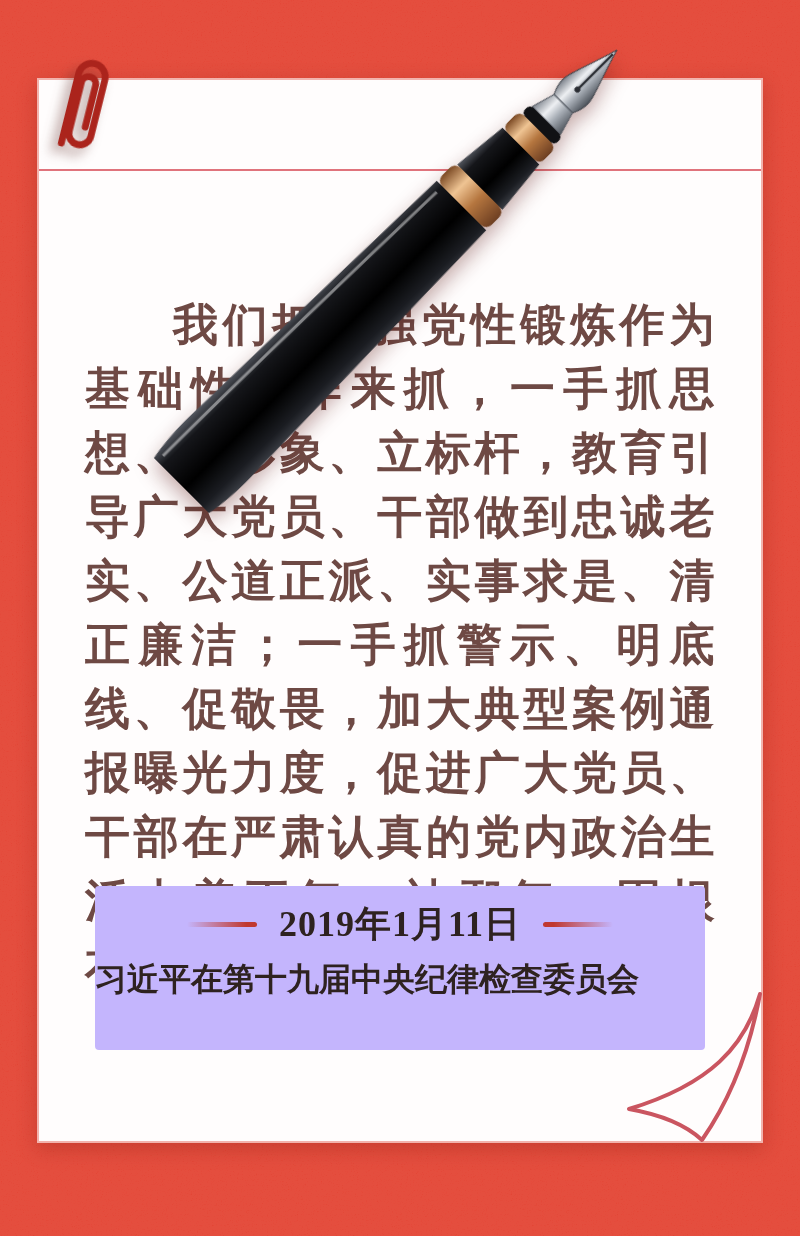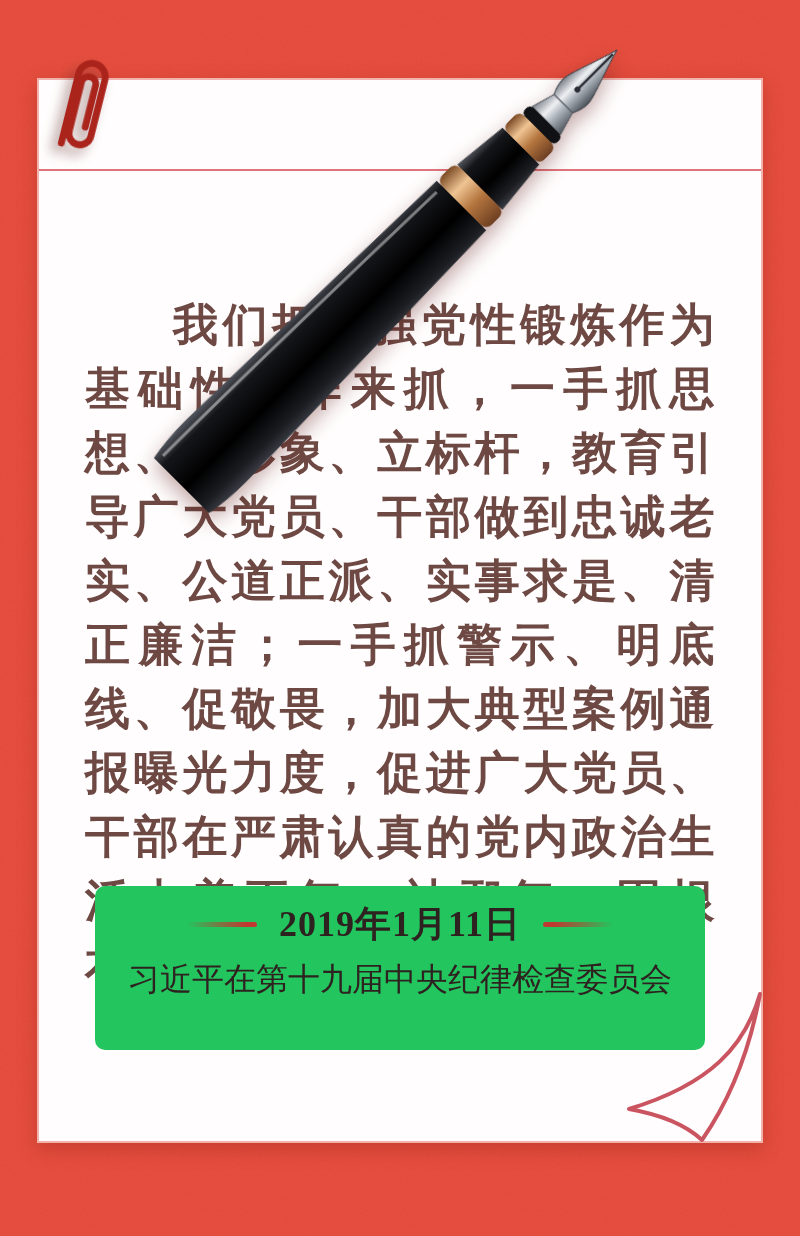--- a/index.html
+++ b/index.html
@@ -34,35 +34,35 @@
     font-size:45px;line-height:64px;font-weight:bold;
     color:#6e4944;
     text-align:justify;text-justify:inter-ideograph;
     text-indent:88px;
     letter-spacing:.5px;
   }
 
   
   .meta-box{
     position:absolute;left:56px;top:806px;width:610px;height:164px;
-    background:#22c55e;border-radius:10px;
-    text-align:center;color:#2e2220;
+    background:#c4b5fd;border-radius:4px;
+    color:#2e2220;
   }
   .date-row{
     display:flex;align-items:center;justify-content:center;gap:22px;
     margin-top:16px;height:44px;
   }
   .date-text{
     font-size:36px;font-weight:bold;letter-spacing:1px;color:#2e2220;
   }
   .dash{width:70px;height:5px;border-radius:3px;}
   .dash-left{background:linear-gradient(to right,rgba(192,56,47,0),#c0382f 85%);}
   .dash-right{background:linear-gradient(to left,rgba(192,56,47,0),#c0382f 85%);}
   .attr{
-    font-size:32px;font-weight:normal;line-height:47px;
+    font-size:32px;font-weight:bold;line-height:47px;
     margin-top:10px;color:#2e2220;
   }
 
   
   .paperclip{
     position:absolute;left:48px;top:50px;width:66px;height:116px;
     transform:rotate(14deg);
     filter:drop-shadow(-5px 9px 6px rgba(95,45,40,.40));
   }
   .page-curl{

